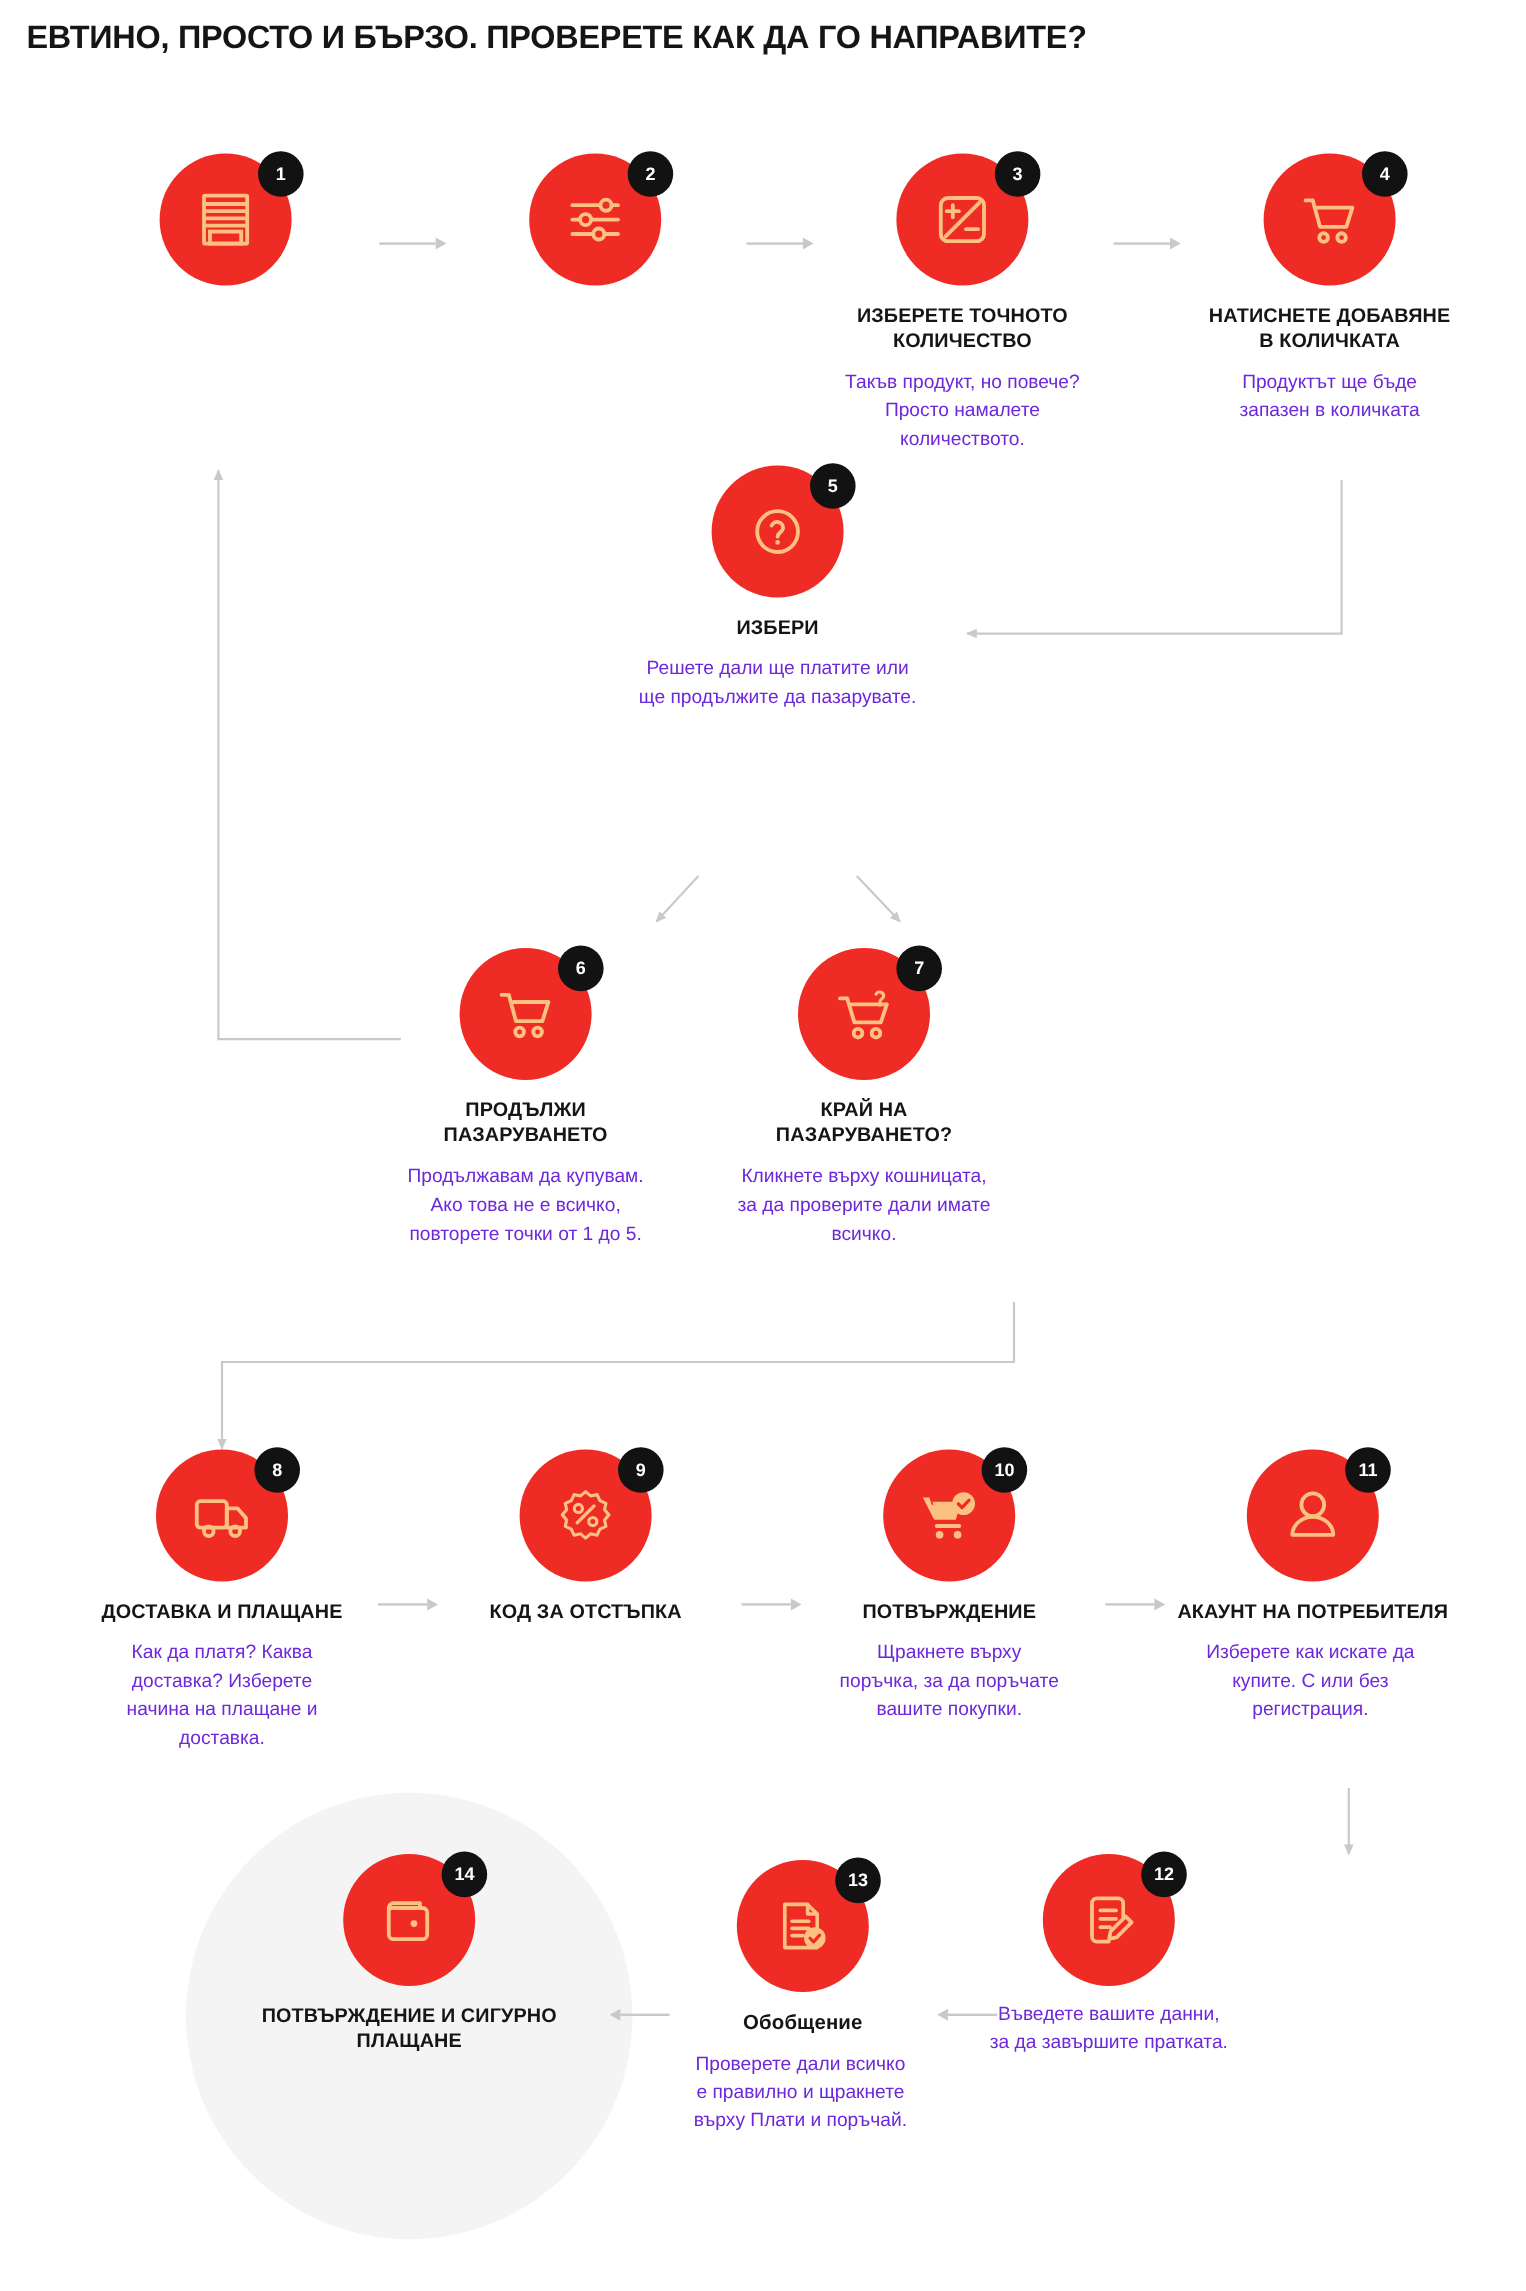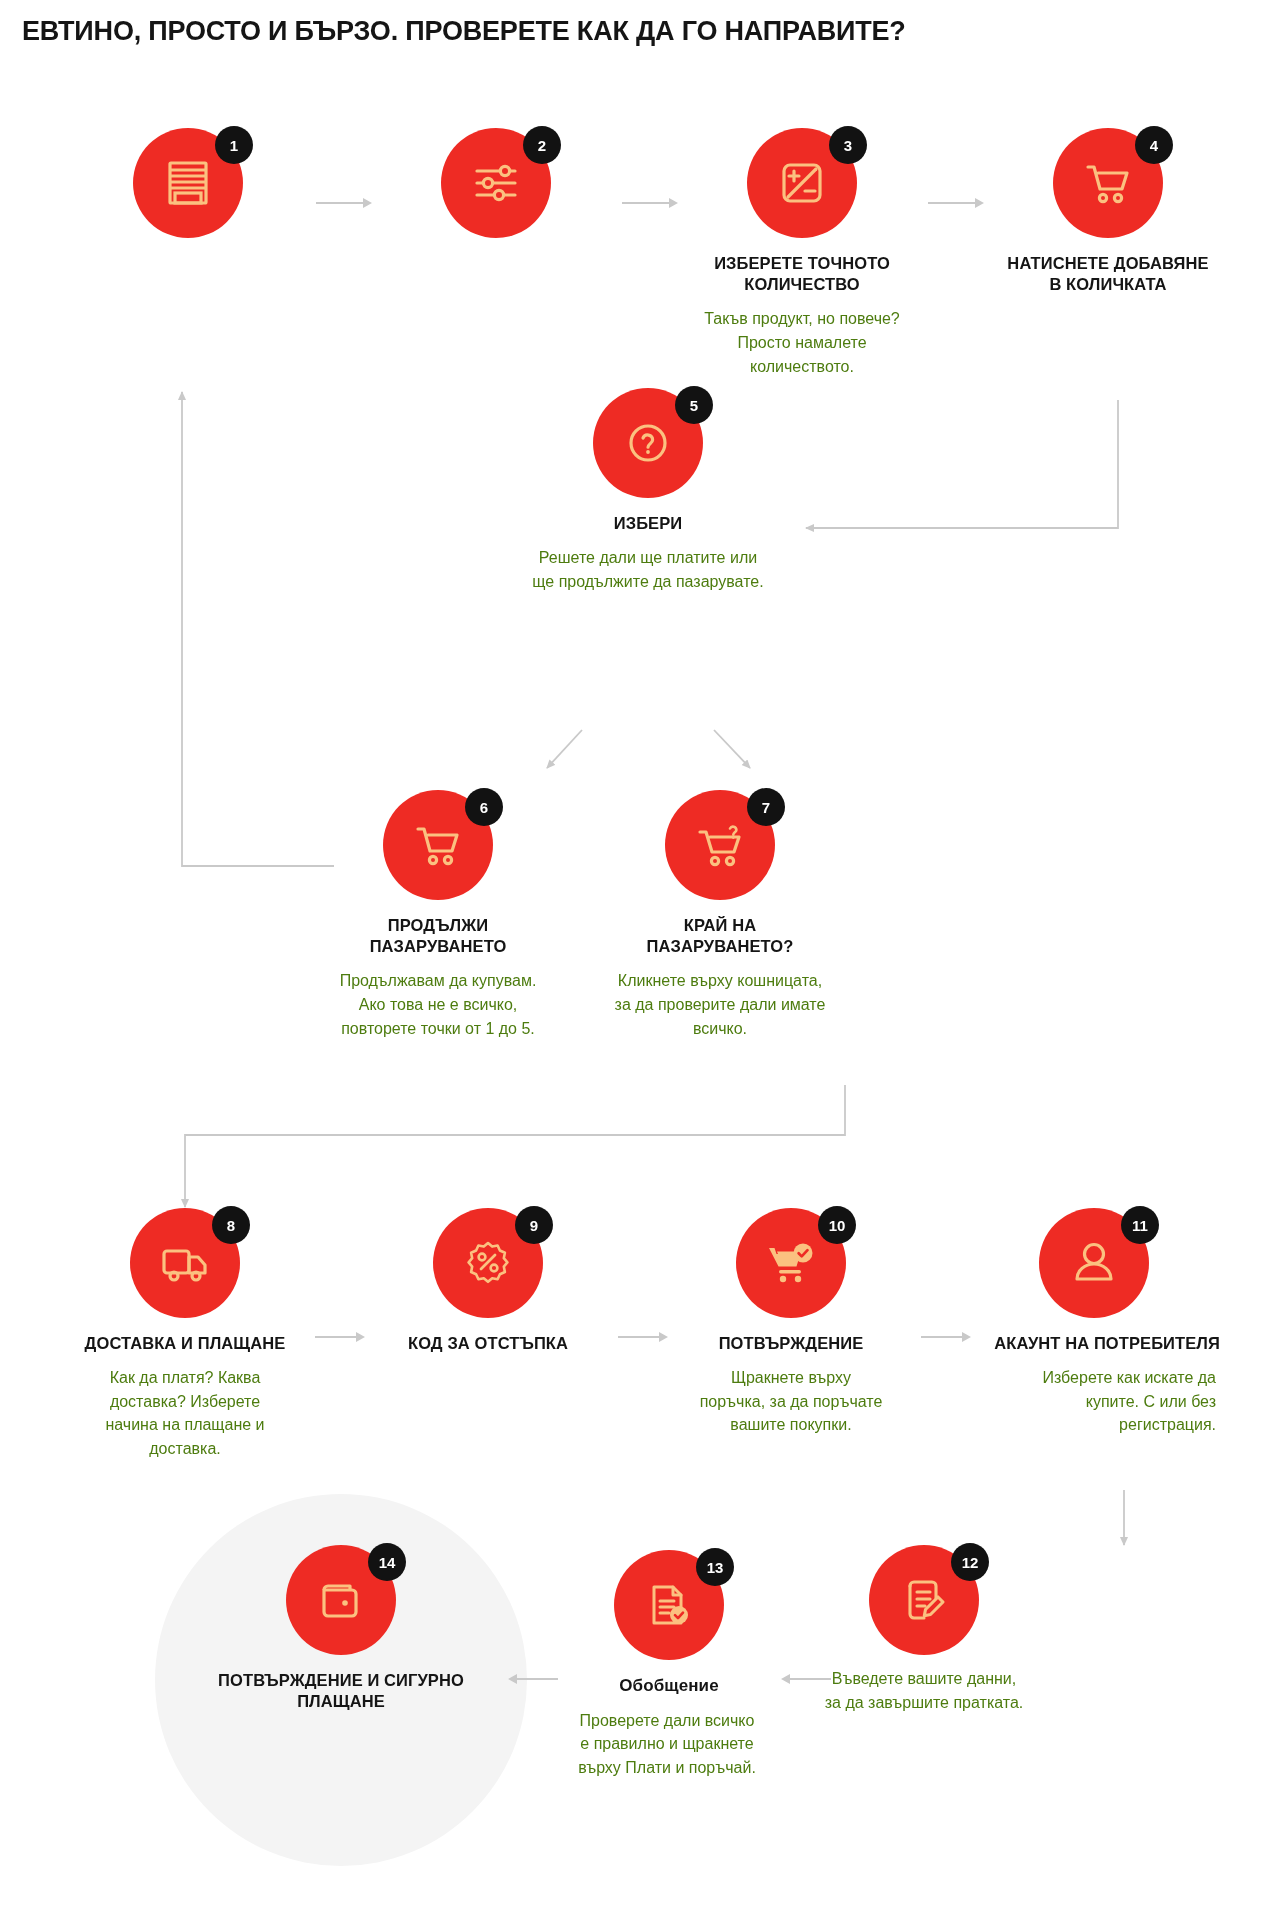--- a/index.html
+++ b/index.html
@@ -88,21 +88,21 @@
     letter-spacing: 0.1px;
   }
   .step-title.mixed {
     font-size: 17px;
     letter-spacing: 0.1px;
   }
   .step-desc {
     margin-top: 12px;
     font-size: 16px;
     font-weight: 400;
-    color: #4d7c0f;
+    color: #6d28d9;
     line-height: 1.48;
   }
 
   
   .arrow-h {
     position: absolute;
     height: 14px;
     display: flex;
     align-items: center;
   }
@@ -243,20 +243,22 @@
             <path d="M8 12 h6 l6 22 h22 l5 -16 h-29"></path>
             <circle cx="23" cy="43" r="3.6"></circle>
             <circle cx="38" cy="43" r="3.6"></circle>
           </g>
         </svg>
       </div>
       <div class="badge">4</div>
     </div>
     <div class="step-title" style="white-space:pre-line;">НАТИСНЕТЕ ДОБАВЯНЕ
 В КОЛИЧКАТА</div>
+    <div class="step-desc" style="white-space:pre-line;">Продуктът ще бъде
+запазен в количката</div>
   </div>
 
   <div class="step" style="left:522px; top:388px;">
     <div class="circle-wrap">
       <div class="circle">
         <svg width="56" height="56" viewBox="0 0 56 56">
           <circle cx="28" cy="28" r="17" fill="none" stroke="#fbc180" stroke-width="3.2"></circle>
           <path d="M23 23 a5 5 0 0 1 9.6 2 c0 3.2 -4.6 4 -4.6 7.2" fill="none" stroke="#fbc180" stroke-width="3.2" stroke-linecap="round"></path>
           <circle cx="28" cy="37" r="1.9" fill="#fbc180"></circle>
         </svg>
@@ -376,21 +378,21 @@
     <div class="step-desc" style="white-space:pre-line; width:240px; margin-left:6px;">Щракнете върху
 поръчка, за да поръчате
 вашите покупки.</div>
   </div>
 
   <div class="arrow-h" style="left:921px; top:1330px; width:50px;">
     <div class="shaft"></div>
     <div class="head"></div>
   </div>
 
-  <div class="step" style="left:968px; top:1208px;text-align:right;">
+  <div class="step" style="left:968px; top:1208px;">
     <div class="circle-wrap">
       <div class="circle">
         <svg width="56" height="56" viewBox="0 0 56 56">
           <circle cx="28" cy="19" r="9.5" fill="none" stroke="#fbc180" stroke-width="3.2"></circle>
           <path d="M11 44 a17 15 0 0 1 34 0 z" fill="none" stroke="#fbc180" stroke-width="3.2" stroke-linejoin="round"></path>
         </svg>
       </div>
       <div class="badge">11</div>
     </div>
     <div class="step-title" style="white-space:pre-line;">АКАУНТ НА ПОТРЕБИТЕЛЯ</div>

